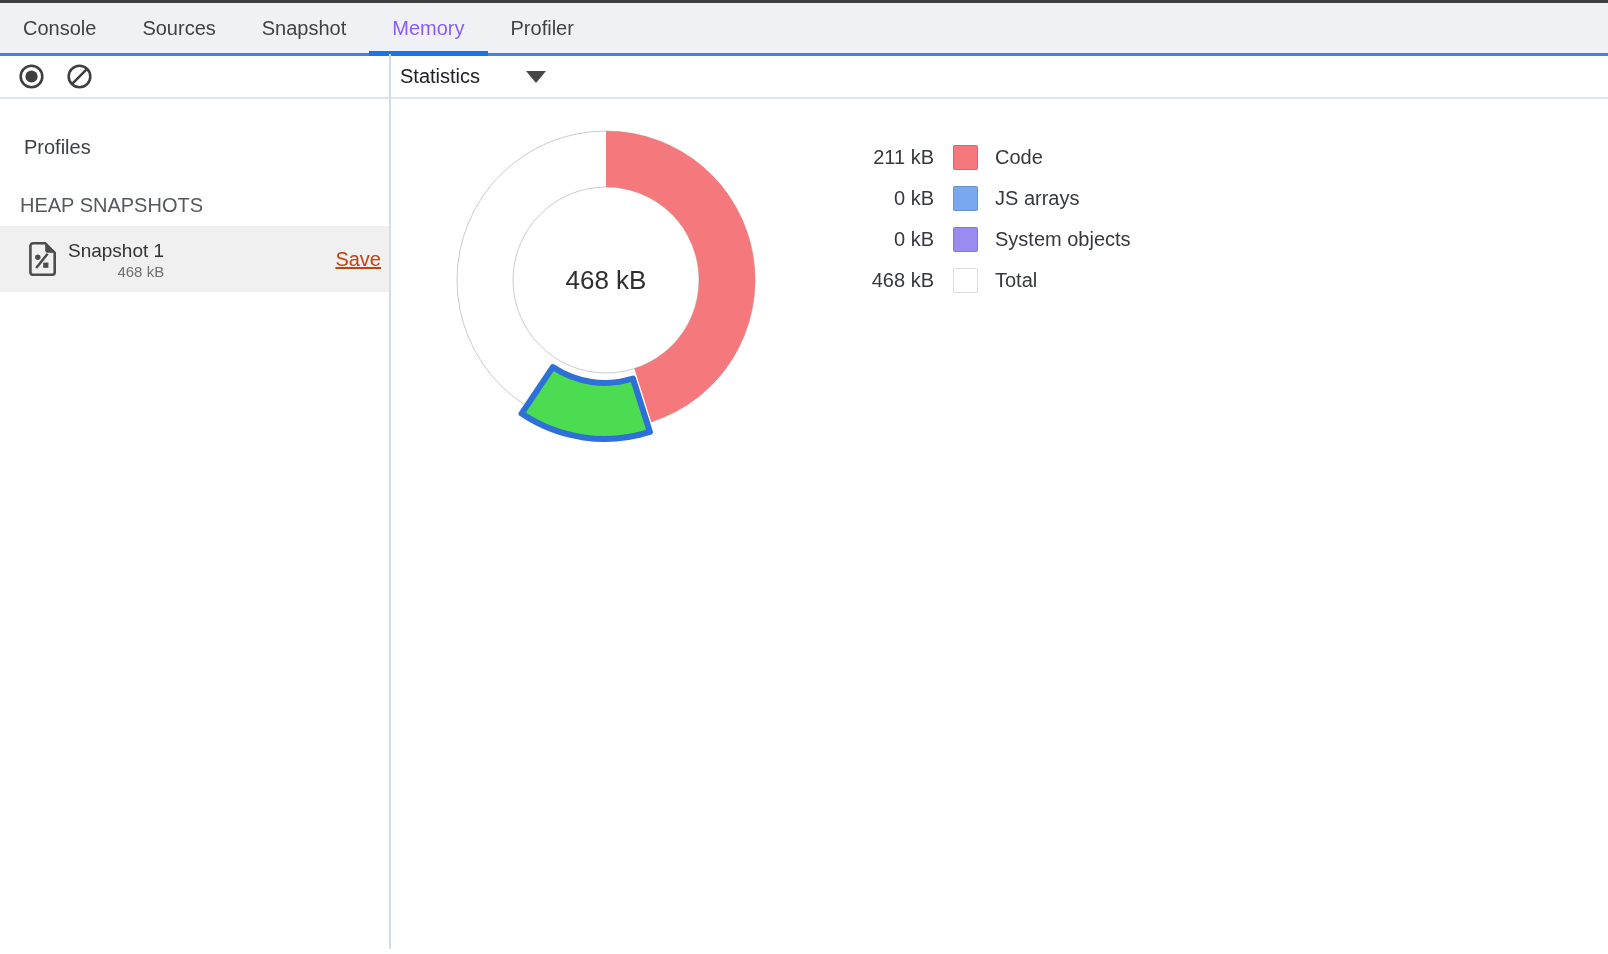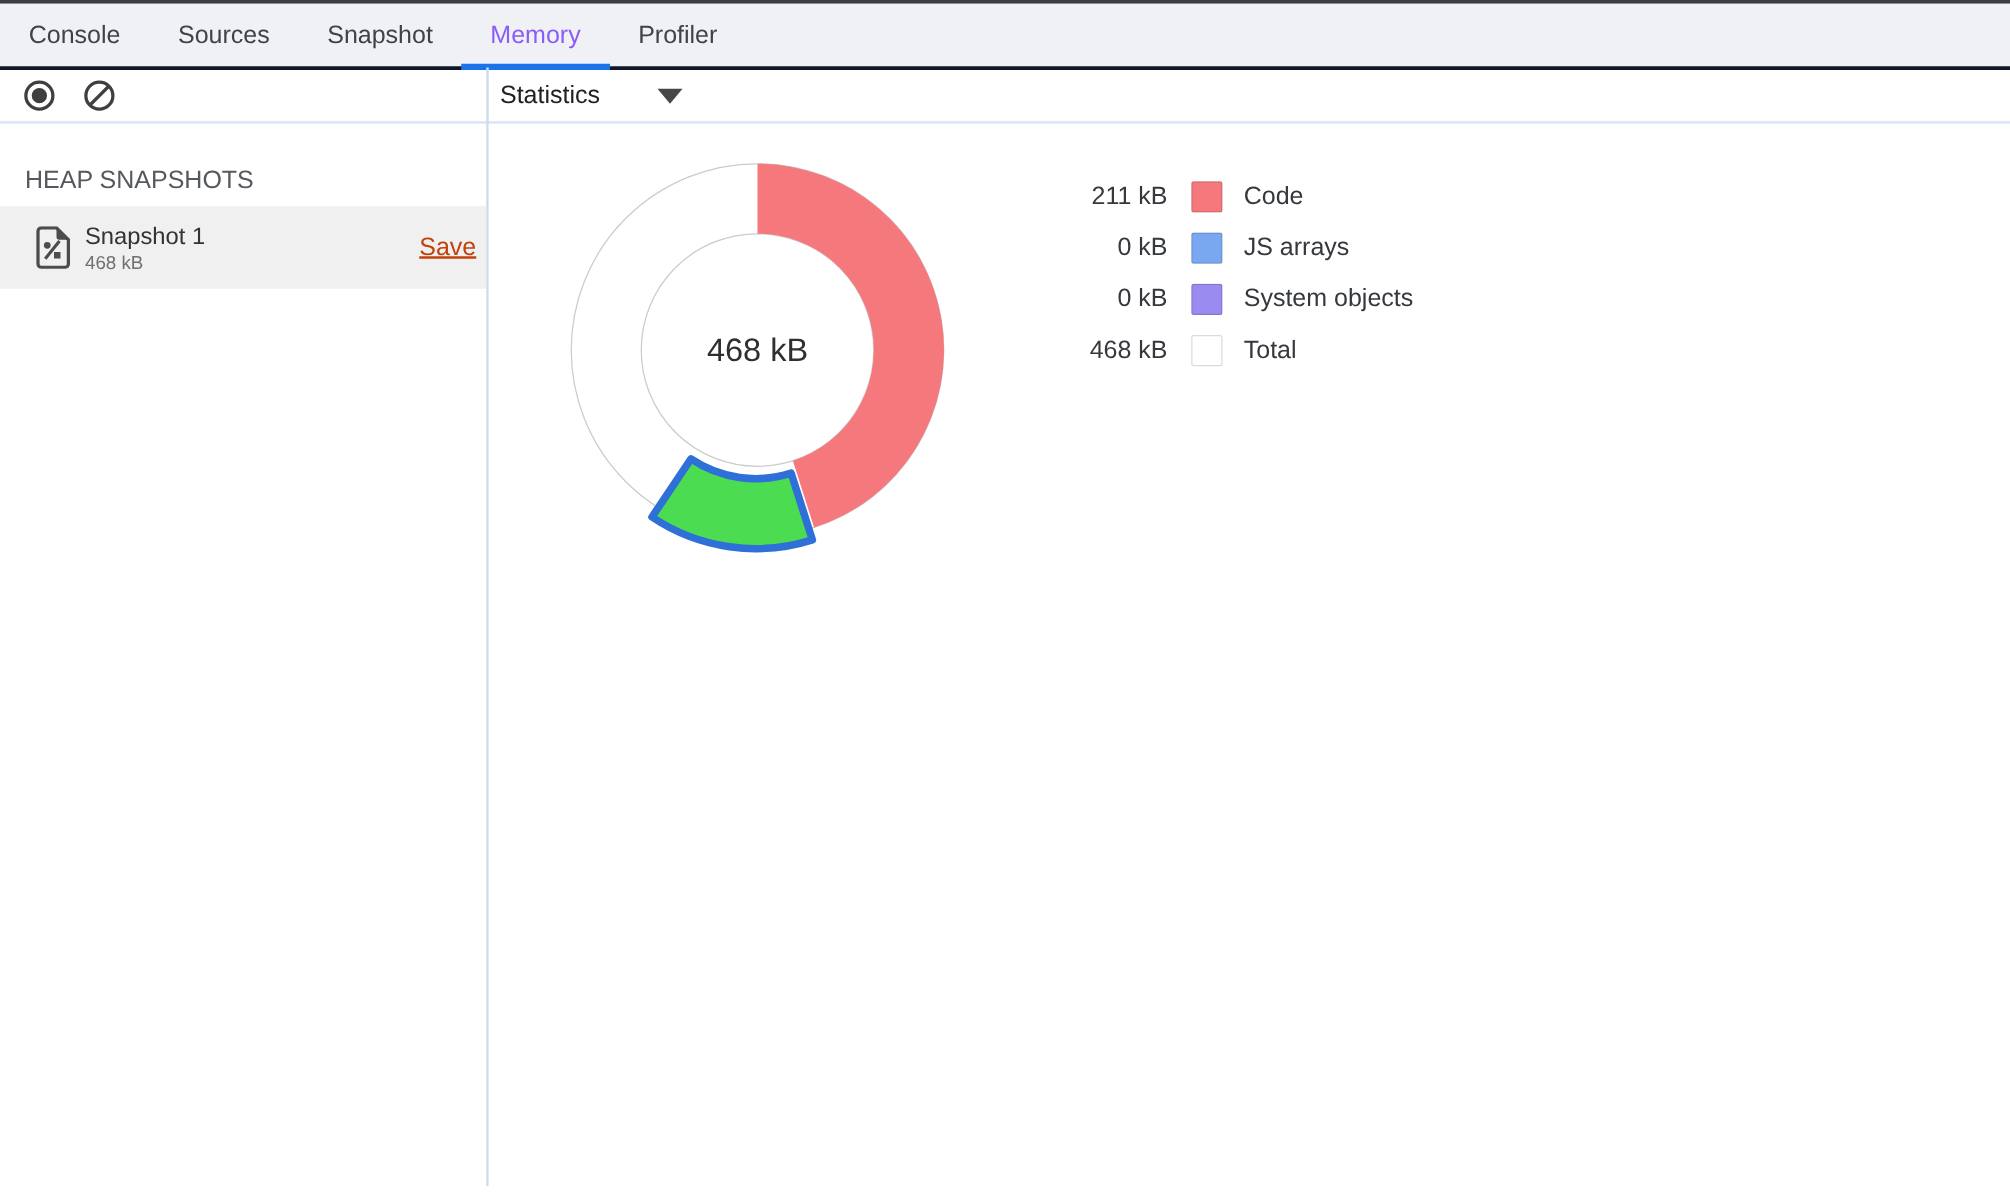--- a/index.html
+++ b/index.html
@@ -2,21 +2,21 @@
 <html><head>
 <meta charset="utf-8">
 <style>
   * { margin:0; padding:0; box-sizing:border-box; }
   html,body { width:1608px; height:954px; background:#fff; overflow:hidden;
               font-family:"Liberation Sans", sans-serif; }
 
   .top-edge { height:3px; background:#3b3e42; }
 
   
-  .tabstrip { height:53px; background:#f0f1f5; border-bottom:3px solid #0f172a;
+  .tabstrip { height:53px; background:#f0f1f5; border-bottom:3px solid #3b82f6;
               display:flex; align-items:stretch; }
   .tab { padding:0 23px; line-height:50px; font-size:20px; color:#3f4246;
          position:relative; cursor:default; white-space:nowrap; }
   .tab.active { color:#8b5cf6; }
   .tab.active::after { content:""; position:absolute; left:0; right:0; bottom:-3px;
                        height:5px; background:#1a73e8; }
 
   
   .toolbar { height:43px; background:#fff; border-bottom:2px solid #d9e4f5; display:flex; }
   .toolbar-left { width:390px; display:flex; align-items:center; gap:21px; padding-left:18px; }
@@ -31,21 +31,21 @@
   
   .content { position:relative; height:853px; }
   .v-divider { position:absolute; left:389px; top:-45px; width:2px; height:895px;
                background:#cfdcee; }
 
   
   .sidebar { position:absolute; left:0; top:0; width:389px; height:100%; background:#fff; }
   .profiles-title { margin:35px 0 0 24px; font-size:20px; line-height:26px; color:#3c4043; }
   .section-title { margin:32px 0 0 20px; font-size:20px; line-height:26px; color:#55595e; }
   .snapshot-row { margin-top:8px; height:66px; background:#f0f0f0; display:flex;
-                  align-items:center; padding-left:28px; cursor:pointer; }
+                  align-items:center; padding-left:28px; cursor:pointer;text-align:right; }
   .snapshot-icon { width:28px; height:34px; flex:none; }
   .snapshot-meta { margin-left:12px; display:flex; flex-direction:column; }
   .snapshot-title { font-size:19px; line-height:24px; color:#333; }
   .snapshot-size { font-size:15px; line-height:17px; color:#707070; }
   .save-link { margin-left:auto; margin-right:8px; font-size:20px; color:#c2410c;
                text-decoration:underline; cursor:pointer; }
 
   
   .main { position:absolute; left:391px; top:0; right:0; height:100%; background:#fff; }
   .donut-wrap { position:absolute; left:45px; top:11px; width:340px; height:340px; overflow:visible; }
@@ -86,20 +86,21 @@
   <div class="toolbar-right">
     <div class="dropdown">
       <span class="dropdown-label">Statistics</span>
       <span class="dropdown-arrow"></span>
     </div>
   </div>
 </div>
 
 <div class="content">
   <div class="sidebar">
+    <div class="profiles-title">Profiles</div>
     <div class="section-title">HEAP SNAPSHOTS</div>
     <div class="snapshot-row">
       <svg class="snapshot-icon" viewBox="0 0 28 34">
         <path d="M5 1.3 h12.2 l9.5 9.5 v19.4 a2.6 2.6 0 0 1 -2.6 2.6 H5 a2.6 2.6 0 0 1 -2.6 -2.6 V3.9 A2.6 2.6 0 0 1 5 1.3 Z" fill="none" stroke="#4c4c4c" stroke-width="2.6"></path>
         <path d="M17.2 1.3 l9.5 9.5 h-7.3 a2.2 2.2 0 0 1 -2.2 -2.2 Z" fill="#4c4c4c"></path>
         <circle cx="9.8" cy="15.2" r="2.7" fill="#4c4c4c"></circle>
         <rect x="15.2" y="20.6" width="5.2" height="5.2" fill="#4c4c4c"></rect>
         <line x1="8.2" y1="26" x2="19.6" y2="11.8" stroke="#4c4c4c" stroke-width="2.5"></line>
       </svg>
       <div class="snapshot-meta">

